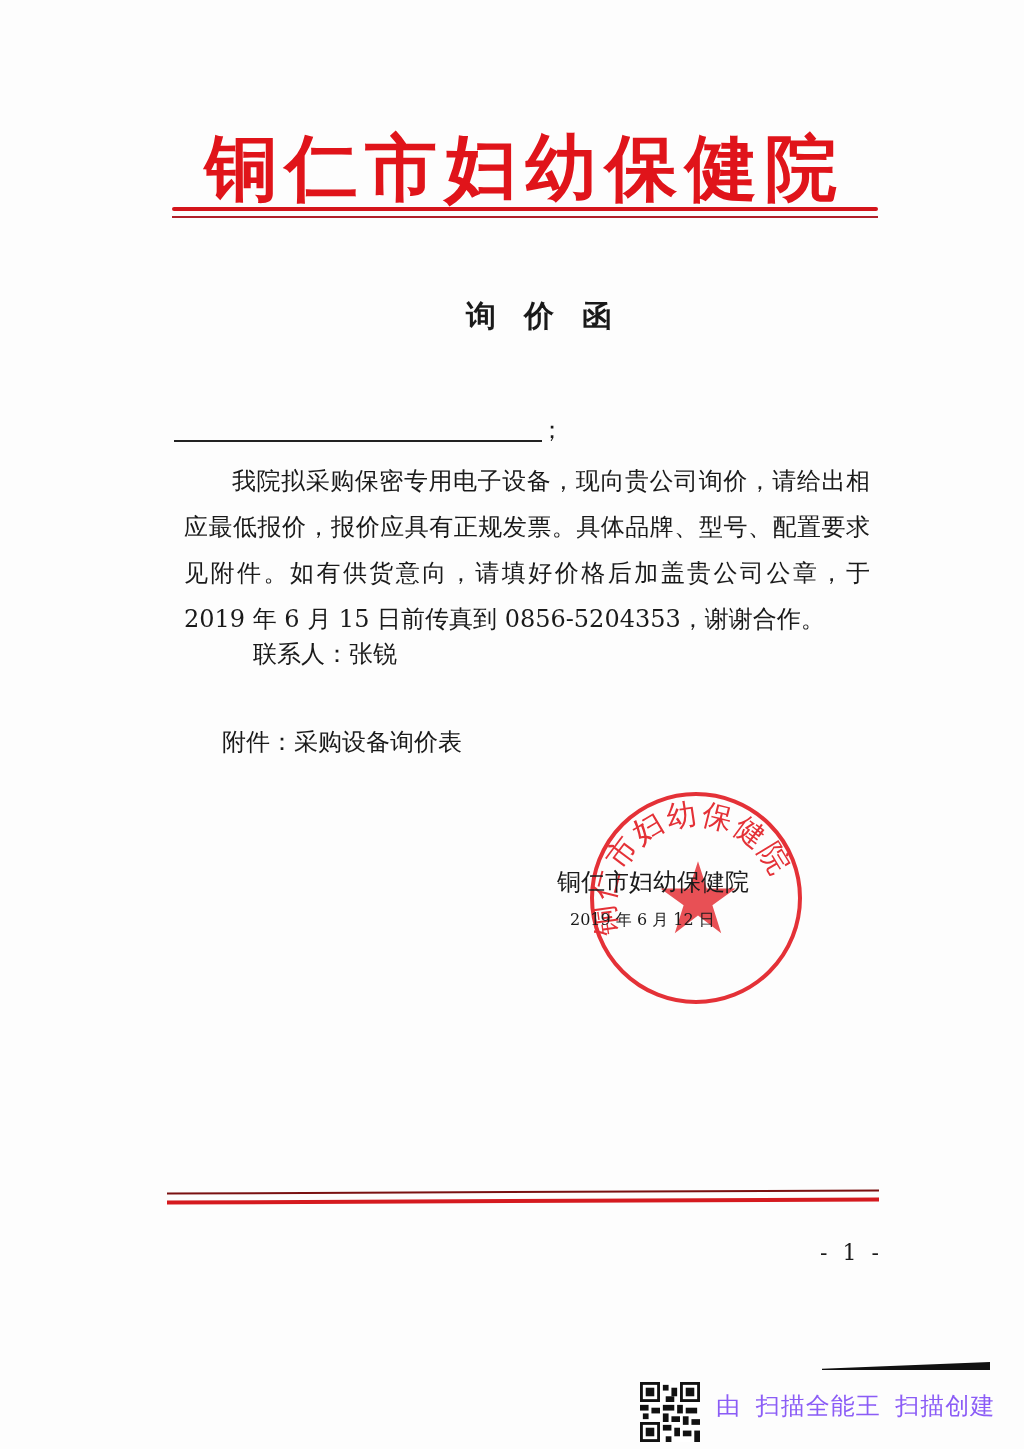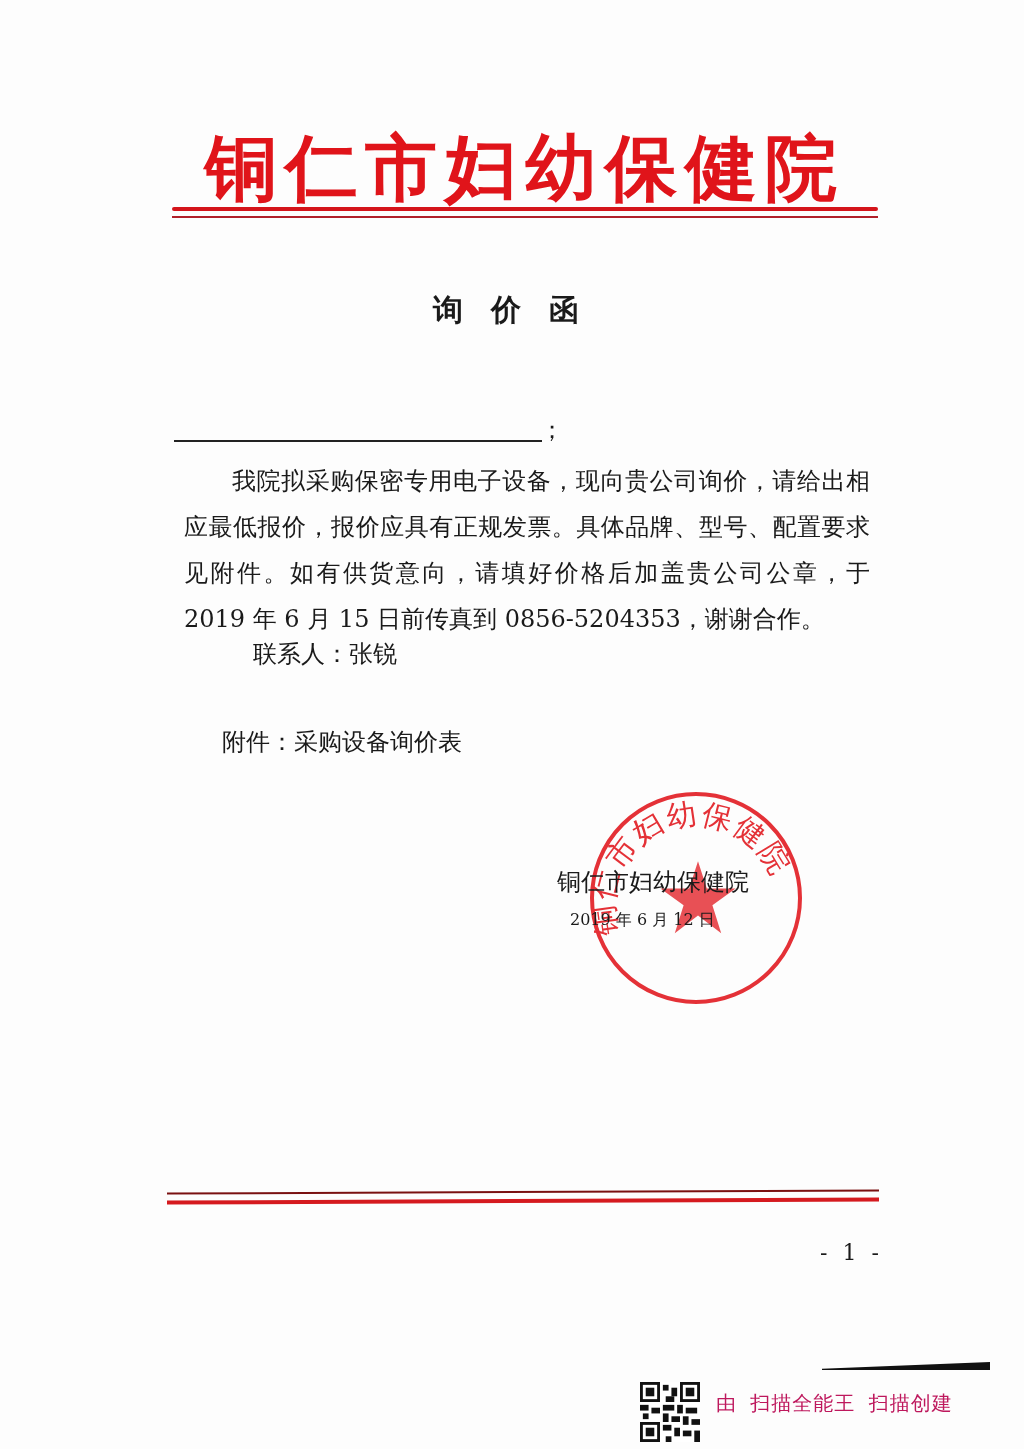--- a/index.html
+++ b/index.html
@@ -13,21 +13,21 @@
   .org-header {
     left: 170px; top: 128px; width: 710px; text-align: center;
     font-family: "DejaVu Serif", serif; font-weight: bold;
     font-size: 72px; letter-spacing: 8px; color: #e0141a;
     line-height: 80px;
   }
   .rule-thick { left: 172px; top: 207px; width: 706px; height: 4px; background: #d4141a; border-radius: 2px; }
   .rule-thin  { left: 172px; top: 216px; width: 706px; height: 2px; background: #b0202a; }
 
   .doc-title {
-    left: 400px; top: 290px; width: 240px; text-align: center;
+    left: 400px; top: 296px; width: 240px; text-align: right;
     font-size: 30px; font-weight: bold; letter-spacing: 28px;
   }
   .addressee-line { left: 174px; top: 440px; width: 368px; height: 2px; background: #222; }
   .addressee-colon { left: 540px; top: 414px; font-size: 24px; }
 
   .body-text {
     left: 174px; top: 448px; width: 706px;
     font-size: 24px; line-height: 46px; text-align: justify;
   }
   .body-text p { margin: 10px; text-indent: 48px; }
@@ -45,21 +45,21 @@
   }
   .sign-org { left: 557px; top: 866px; font-size: 24px; z-index: 2; }
   .sign-date { left: 570px; top: 910px; font-size: 16px; z-index: 2; }
 
   .foot-rule-1 { left: 167px; top: 1191px; width: 712px; height: 2px; background: #7a1010; transform: rotate(-0.25deg); }
   .foot-rule-2 { left: 167px; top: 1199px; width: 712px; height: 4px; background: #d51a1f; transform: rotate(-0.25deg); }
   .page-num { left: 820px; top: 1240px; font-size: 22px; letter-spacing: 4px; }
 
   .scan-bar { left: 822px; top: 1362px; width: 168px; height: 8px; background: #111; clip-path: polygon(0 85%, 100% 0, 100% 100%, 0 100%); }
   .qr { left: 640px; top: 1382px; width: 60px; height: 60px; }
-  .watermark { left: 716px; top: 1390px; font-family: "DejaVu Sans", sans-serif; font-size: 20px; color: #be185d; letter-spacing: 1px; word-spacing: 6px; }
+  .watermark { left: 716px; top: 1390px; font-family: "DejaVu Sans", sans-serif; font-size: 24px; color: #8b5cf6; letter-spacing: 1px; word-spacing: 6px; }
 </style>
 </head>
 <body>
 
 <div class="abs org-header">铜仁市妇幼保健院</div>
 <div class="abs rule-thick"></div>
 <div class="abs rule-thin"></div>
 
 <div class="abs doc-title">询价函</div>
 

